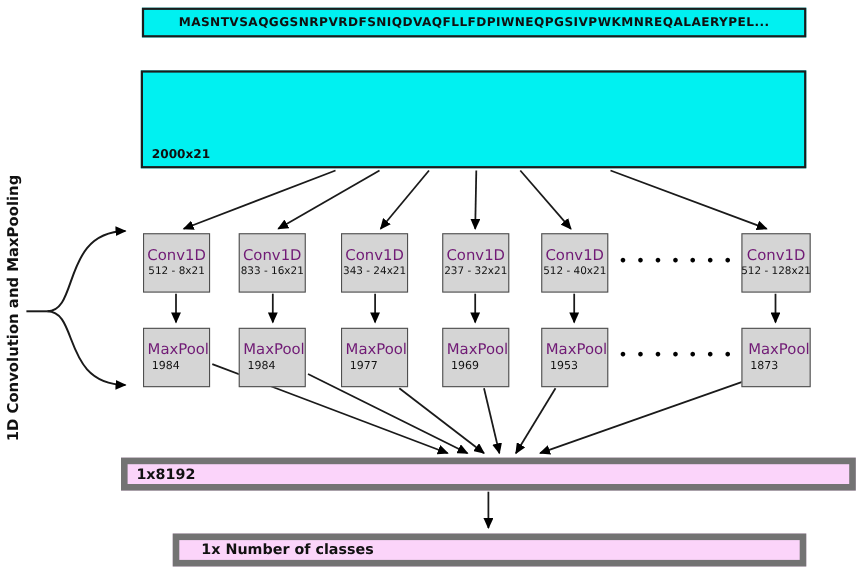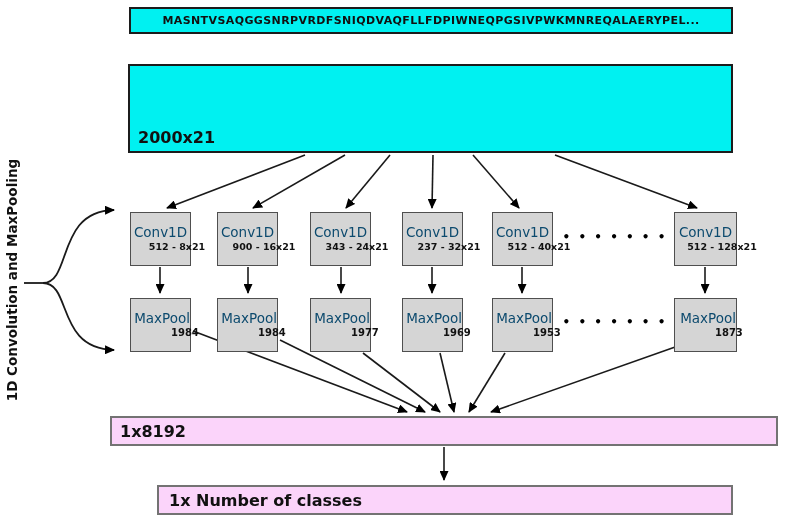--- a/index.html
+++ b/index.html
@@ -23,47 +23,47 @@
   }
   .onehot{
     left:128px;top:64px;width:605px;height:89px;
     background:var(--cyan);border:2px solid var(--border-dark);
   }
   .onehot-title{
     position:absolute;left:0;right:0;top:34px;text-align:center;
     font-size:15px;font-weight:bold;
     text-decoration:underline;text-decoration-thickness:2px;text-underline-offset:3px;
   }
-  .onehot-dims{position:absolute;left:8px;bottom:4px;font-size:16px;font-weight:bold;}
+  .onehot-dims{position:absolute;left:8px;bottom:4px;font-size:11px;font-weight:bold;}
 
   .gbox{
     background:var(--box-gray);border:1.6px solid var(--border-gray);
     display:flex;flex-direction:column;align-items:center;justify-content:center;
     height:54px;
   }
-  .gbox .main{font-size:13.5px;color:#0c4a6e;line-height:15px;}
-  .gbox .sub{font-size:9.5px;font-weight:bold;line-height:13px;white-space:nowrap;margin-left:33px;}
+  .gbox .main{font-size:13.5px;color:#701a75;line-height:15px;}
+  .gbox .sub{font-size:9.5px;font-weight:normal;line-height:13px;white-space:nowrap;}
   .pool .sub{align-self:flex-start;padding-left:7px;font-size:10px;}
   .conv-row{top:212px;} .pool-row{top:298px;align-items:flex-end;}
   .c0{left:130px;width:61px;} .c1{left:217px;width:61px;} .c2{left:310px;width:61px;}
   .c3{left:402px;width:61px;} .c4{left:492px;width:61px;} .c5{left:674px;width:63px;}
 
   .dots{
     position:absolute;left:558px;width:114px;text-align:center;z-index:2;
     font-size:12px;font-weight:bold;letter-spacing:2px;color:#000;white-space:nowrap;
   }
   .dots-conv{top:230px;} .dots-pool{top:315px;}
 
   .pink-bar{
-    background:var(--pink);border:2px solid #737373;
+    background:var(--pink);border:6px solid #737373;
     display:flex;align-items:center;
-    font-size:16px;font-weight:bold;
+    font-size:13px;font-weight:bold;
   }
   .flatten{left:110px;top:416px;width:668px;height:30px;padding-left:8px;}
-  .outbar{left:157px;top:485px;width:576px;height:30px;padding-left:10px;}
+  .outbar{left:157px;top:485px;width:576px;height:30px;padding-left:20px;}
 
   .side-label{
     position:absolute;left:-111px;top:270px;width:250px;height:20px;z-index:2;
     transform:rotate(-90deg);transform-origin:center;
     text-align:center;font-size:13.5px;font-weight:bold;white-space:nowrap;
   }
 </style>
 </head>
 <body>
 
@@ -115,21 +115,21 @@
   </div>
 
   <div class="side-label">1D Convolution and MaxPooling</div>
 
   <div class="node gbox conv conv-row c0">
     <span class="main">Conv1D</span>
     <span class="sub">512 - 8x21</span>
   </div>
   <div class="node gbox conv conv-row c1">
     <span class="main">Conv1D</span>
-    <span class="sub">900 - 16x21</span>
+    <span class="sub">833 - 16x21</span>
   </div>
   <div class="node gbox conv conv-row c2">
     <span class="main">Conv1D</span>
     <span class="sub">343 - 24x21</span>
   </div>
   <div class="node gbox conv conv-row c3">
     <span class="main">Conv1D</span>
     <span class="sub">237 - 32x21</span>
   </div>
   <div class="node gbox conv conv-row c4">

